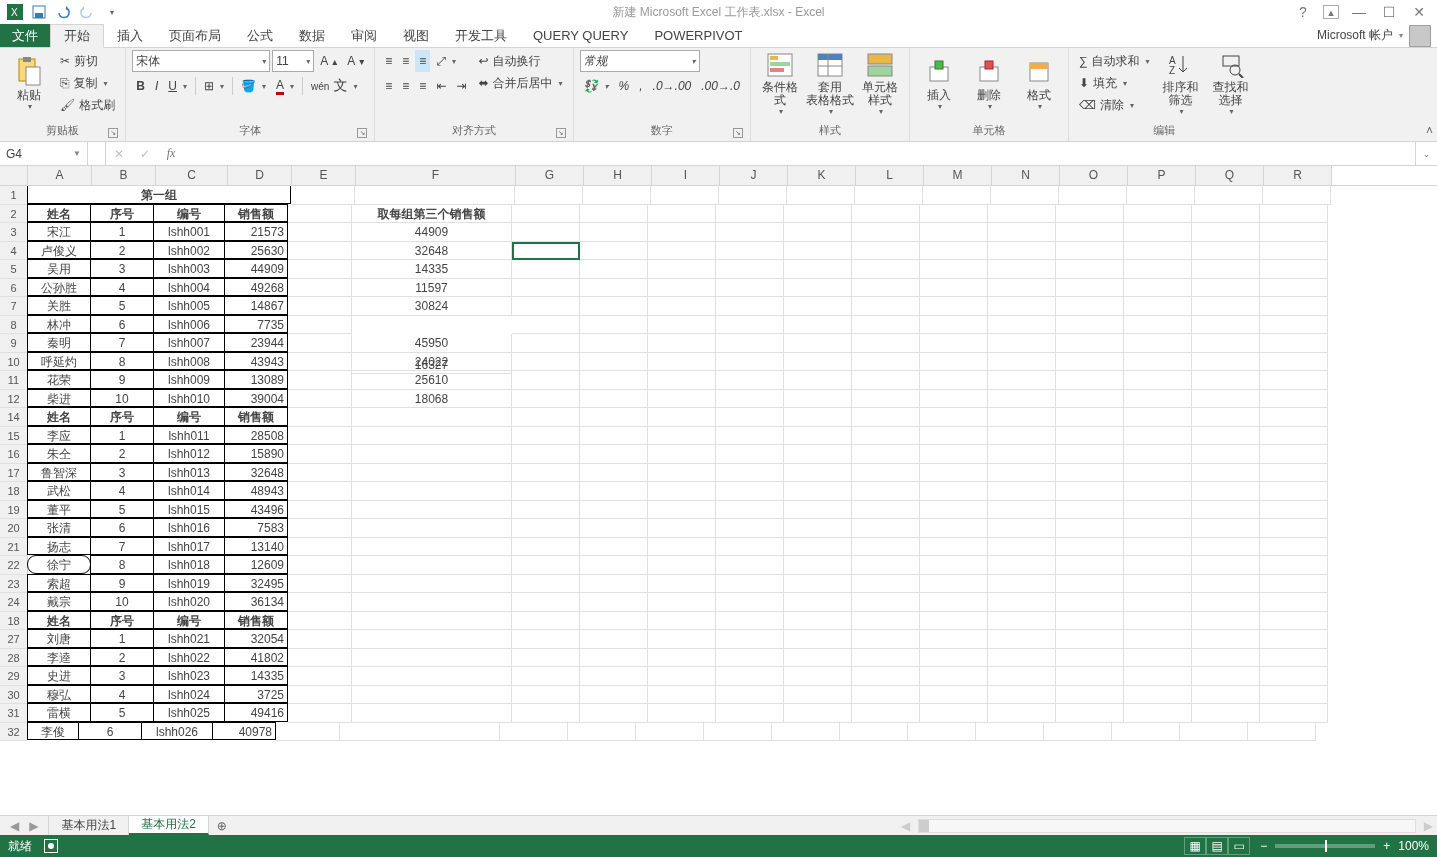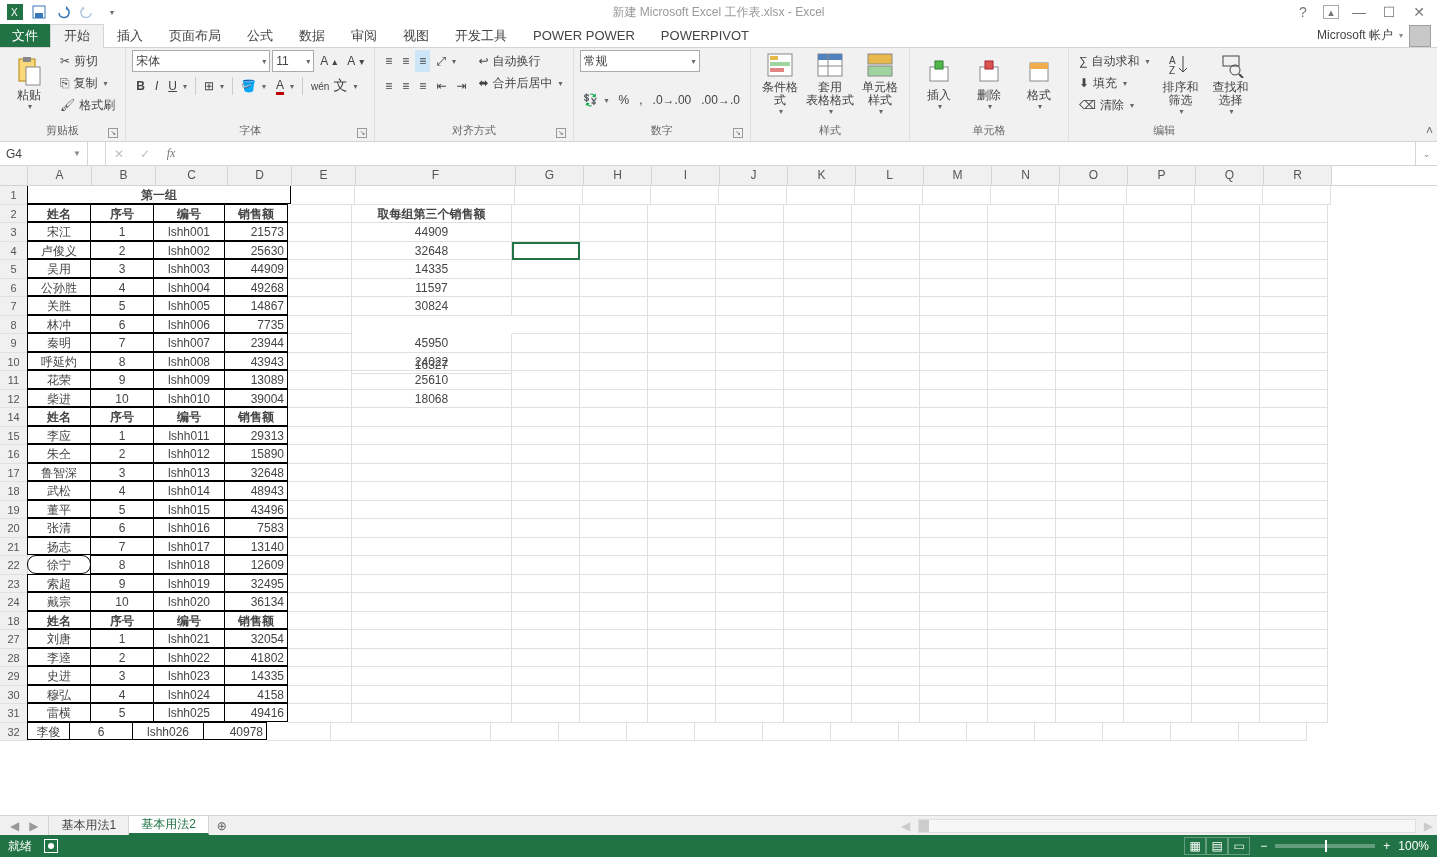--- a/index.html
+++ b/index.html
@@ -130,21 +130,21 @@
 <div class="ribbon-tabs">
   <div class="file-tab">文件</div>
   <div class="rtab active">开始</div>
   <div class="rtab">插入</div>
   <div class="rtab">页面布局</div>
   <div class="rtab">公式</div>
   <div class="rtab">数据</div>
   <div class="rtab">审阅</div>
   <div class="rtab">视图</div>
   <div class="rtab">开发工具</div>
-  <div class="rtab">POWER POWER</div>
+  <div class="rtab">QUERY QUERY</div>
   <div class="rtab">POWERPIVOT</div>
   <div class="account">
     <span>Microsoft 帐户</span>
     <span style="font-size:8px;color:#888;">▾</span>
     <div class="avatar"></div>
   </div>
 </div>
 
 <div class="ribbon">
 
@@ -256,21 +256,21 @@
             <span>⬌</span>
             <span>合并后居中</span>
             <span class="dd">▾</span>
           </div>
       </div>
     </div>
     <div class="group-label"><span>对齐方式</span><div class="glaunch">↘</div></div>
   </div>
 
   <div class="group">
-    <div class="group-body col" style="gap:17px;">
+    <div class="group-body col" style="gap:3px;font-style:italic;">
       <div class="combo" style="width:120px;">
           <span>常规</span>
           <span class="dd">▾</span>
         </div>
       <div class="row">
         <div class="small-btn">💱<span class="dd">▾</span></div>
         <div class="small-btn">%</div>
         <div class="small-btn">,</div>
         <div class="small-btn">.0→.00</div>
         <div class="small-btn">.00→.0</div>
@@ -710,21 +710,21 @@
           <div class="cell " style="width: 68px;"></div>
           <div class="cell " style="width: 68px;"></div>
           <div class="cell " style="width: 68px;"></div>
           <div class="cell " style="width: 68px;"></div>
         </div>
         <div class="gr">
           <div class="rh">15</div>
           <div class="cell b-allt c" style="width: 64px;">李应</div>
           <div class="cell b-allt c" style="width: 64px;">1</div>
           <div class="cell b-allt c" style="width: 72px;">lshh011</div>
-          <div class="cell b-allt r" style="width: 64px;">29313</div>
+          <div class="cell b-allt r" style="width: 64px;">28508</div>
           <div class="cell " style="width: 64px;"></div>
           <div class="cell " style="width: 160px;"></div>
           <div class="cell " style="width: 68px;"></div>
           <div class="cell " style="width: 68px;"></div>
           <div class="cell " style="width: 68px;"></div>
           <div class="cell " style="width: 68px;"></div>
           <div class="cell " style="width: 68px;"></div>
           <div class="cell " style="width: 68px;"></div>
           <div class="cell " style="width: 68px;"></div>
           <div class="cell " style="width: 68px;"></div>
@@ -1004,21 +1004,21 @@
           <div class="cell " style="width: 68px;"></div>
           <div class="cell " style="width: 68px;"></div>
           <div class="cell " style="width: 68px;"></div>
           <div class="cell " style="width: 68px;"></div>
         </div>
         <div class="gr">
           <div class="rh">30</div>
           <div class="cell b-allt c" style="width: 64px;">穆弘</div>
           <div class="cell b-allt c" style="width: 64px;">4</div>
           <div class="cell b-allt c" style="width: 72px;">lshh024</div>
-          <div class="cell b-allt r" style="width: 64px;">4158</div>
+          <div class="cell b-allt r" style="width: 64px;">3725</div>
           <div class="cell " style="width: 64px;"></div>
           <div class="cell " style="width: 160px;"></div>
           <div class="cell " style="width: 68px;"></div>
           <div class="cell " style="width: 68px;"></div>
           <div class="cell " style="width: 68px;"></div>
           <div class="cell " style="width: 68px;"></div>
           <div class="cell " style="width: 68px;"></div>
           <div class="cell " style="width: 68px;"></div>
           <div class="cell " style="width: 68px;"></div>
           <div class="cell " style="width: 68px;"></div>
@@ -1043,21 +1043,21 @@
           <div class="cell " style="width: 68px;"></div>
           <div class="cell " style="width: 68px;"></div>
           <div class="cell " style="width: 68px;"></div>
           <div class="cell " style="width: 68px;"></div>
           <div class="cell " style="width: 68px;"></div>
           <div class="cell " style="width: 68px;"></div>
           <div class="cell " style="width: 68px;"></div>
         </div>
         <div class="gr">
           <div class="rh">32</div>
-          <div class="cell b-allt c" style="width: 43px;">李俊</div>
+          <div class="cell b-allt c" style="width: 52px;">李俊</div>
           <div class="cell b-allt c" style="width: 64px;">6</div>
           <div class="cell b-allt c" style="width: 72px;">lshh026</div>
           <div class="cell b-allt r" style="width: 64px;">40978</div>
           <div class="cell " style="width: 64px;"></div>
           <div class="cell " style="width: 160px;"></div>
           <div class="cell " style="width: 68px;"></div>
           <div class="cell " style="width: 68px;"></div>
           <div class="cell " style="width: 68px;"></div>
           <div class="cell " style="width: 68px;"></div>
           <div class="cell " style="width: 68px;"></div>

